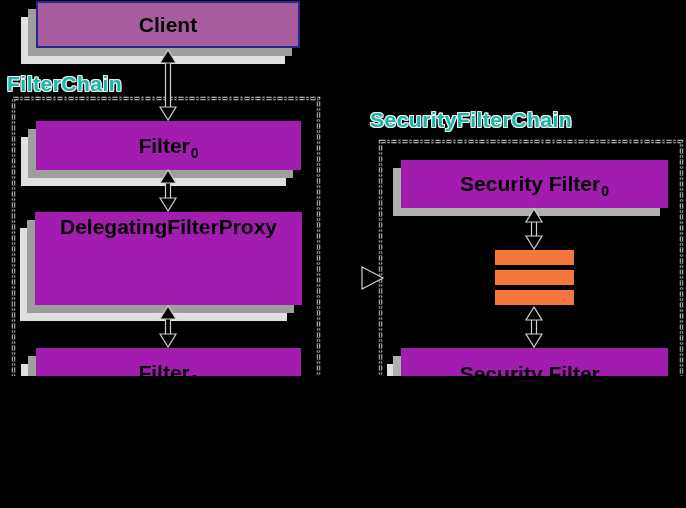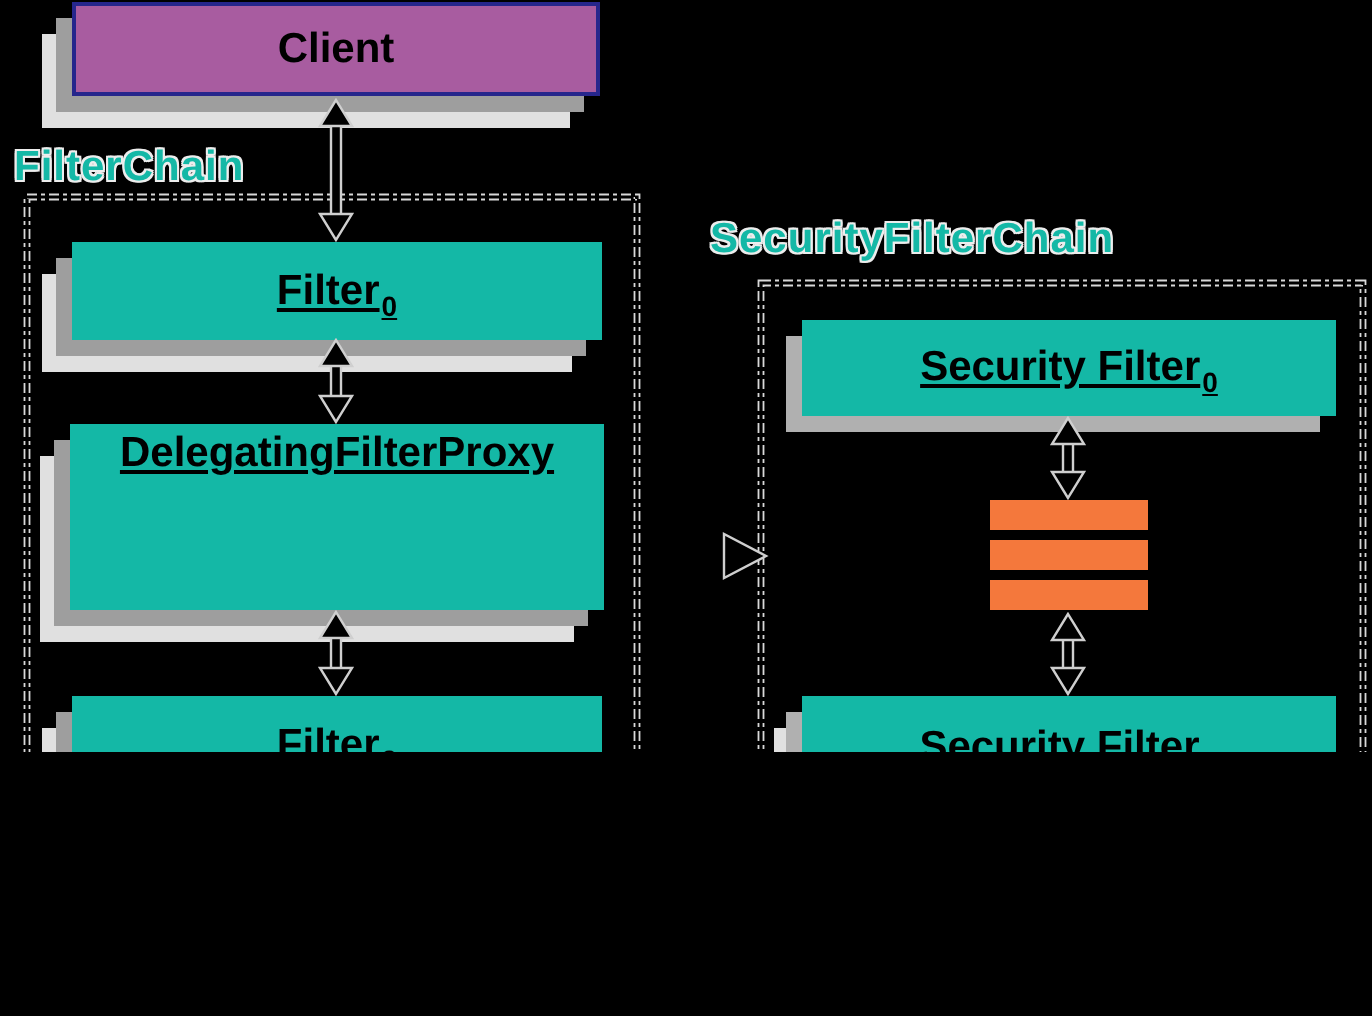--- a/index.html
+++ b/index.html
@@ -4,21 +4,21 @@
 <style>
   html,body{margin:0;padding:0;background:#000;}
   .stage{
     position:relative;width:686px;height:376px;background:#000;overflow:hidden;
     font-family:"Liberation Sans","DejaVu Sans",sans-serif;
   }
   .box{
     position:absolute;display:flex;align-items:center;justify-content:center;
     font-weight:bold;font-size:21px;color:#000;box-sizing:border-box;white-space:nowrap;
   }
-  .orange{background:#14b8a6;text-decoration:underline;}
+  .orange{background:#a21caf;}
   .purple{background:#a85ca0;border:2px solid #26268c;}
   .shadow{position:absolute;}
   .s-med{background:#9e9e9e;}
   .s-med2{background:#b0b0b0;}
   .s-light{background:#e0e0e0;}
   .chain-label{
     position:absolute;font-weight:bold;font-size:21px;color:#14b8a6;letter-spacing:0.5px;
     text-shadow:-1px -1px 0 #ededed,1px -1px 0 #ededed,-1px 1px 0 #ededed,1px 1px 0 #ededed,
                 -1px 0 0 #ededed,1px 0 0 #ededed,0 -1px 0 #ededed,0 1px 0 #ededed;
   }
@@ -71,21 +71,21 @@
   <div class="shadow s-light" style="left:21px;top:364px;width:265px;height:49px"></div>
   <div class="shadow s-med" style="left:28px;top:356px;width:265px;height:49px"></div>
   <div class="box orange" style="left:36px;top:348px;width:265px;height:49px">
     <span>Filter</span>
       <span class="sub">2</span>
   </div>
 
   <div class="shadow s-light" style="left:21px;top:454px;width:265px;height:50px"></div>
   <div class="shadow s-med" style="left:28px;top:446px;width:265px;height:50px"></div>
 
-  <div class="chain-label" style="left:355px;top:108px">SecurityFilterChain</div>
+  <div class="chain-label" style="left:370px;top:108px">SecurityFilterChain</div>
 
   <div class="shadow s-med2" style="left:393px;top:168px;width:267px;height:48px"></div>
   <div class="box orange" style="left:401px;top:160px;width:267px;height:48px">
     <span>Security Filter</span>
       <span class="sub">0</span>
   </div>
 
   <div class="bar" style="top:250px"></div>
   <div class="bar" style="top:270px"></div>
   <div class="bar" style="top:290px"></div>

